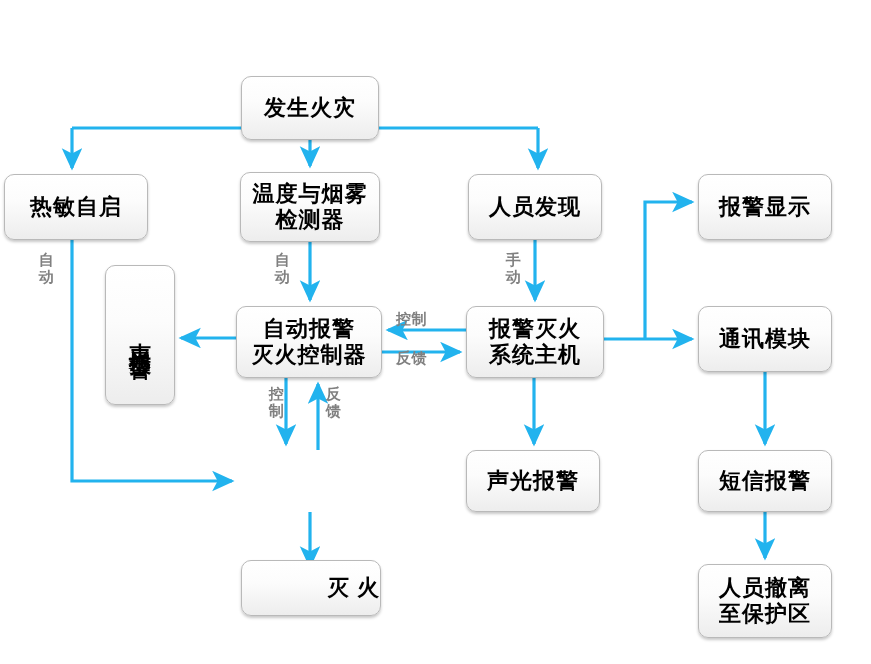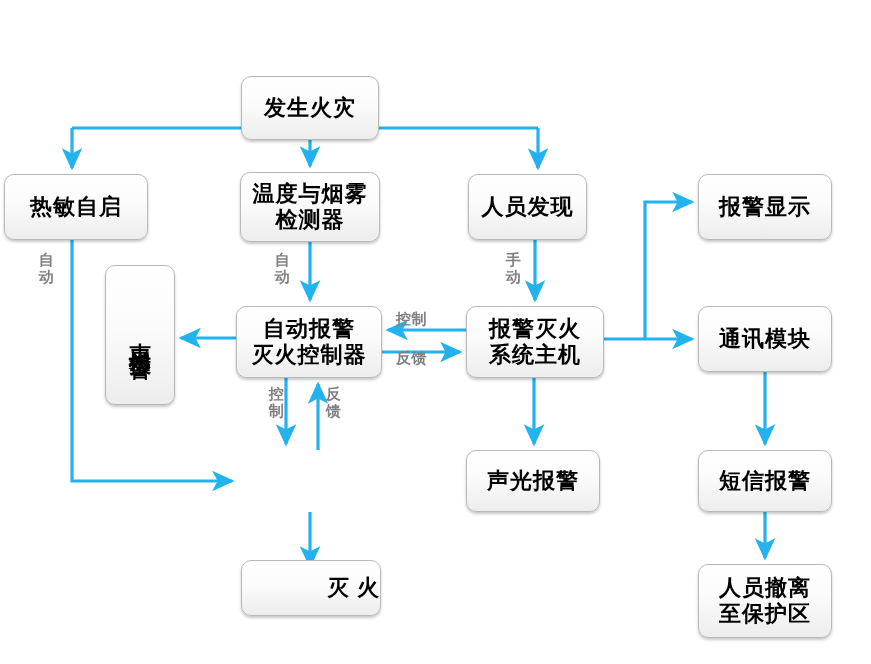--- a/index.html
+++ b/index.html
@@ -105,21 +105,21 @@
 
   <div class="node" style="left:4px;top:174px;width:144px;height:66px;">
     <span class="txt">热敏自启</span>
   </div>
 
   <div class="node" style="left:240px;top:172px;width:140px;height:70px;">
     <span class="txt">温度与烟雾
 检测器</span>
   </div>
 
-  <div class="node" style="left:468px;top:174px;width:119px;height:66px;">
+  <div class="node" style="left:468px;top:174px;width:134px;height:66px;">
     <span class="txt">人员发现</span>
   </div>
 
   <div class="node" style="left:698px;top:174px;width:134px;height:66px;">
     <span class="txt">报警显示</span>
   </div>
 
   <div class="node vertical" style="left:105px;top:265px;width:70px;height:140px;">
     <span class="txt">声光报警</span>
   </div>

